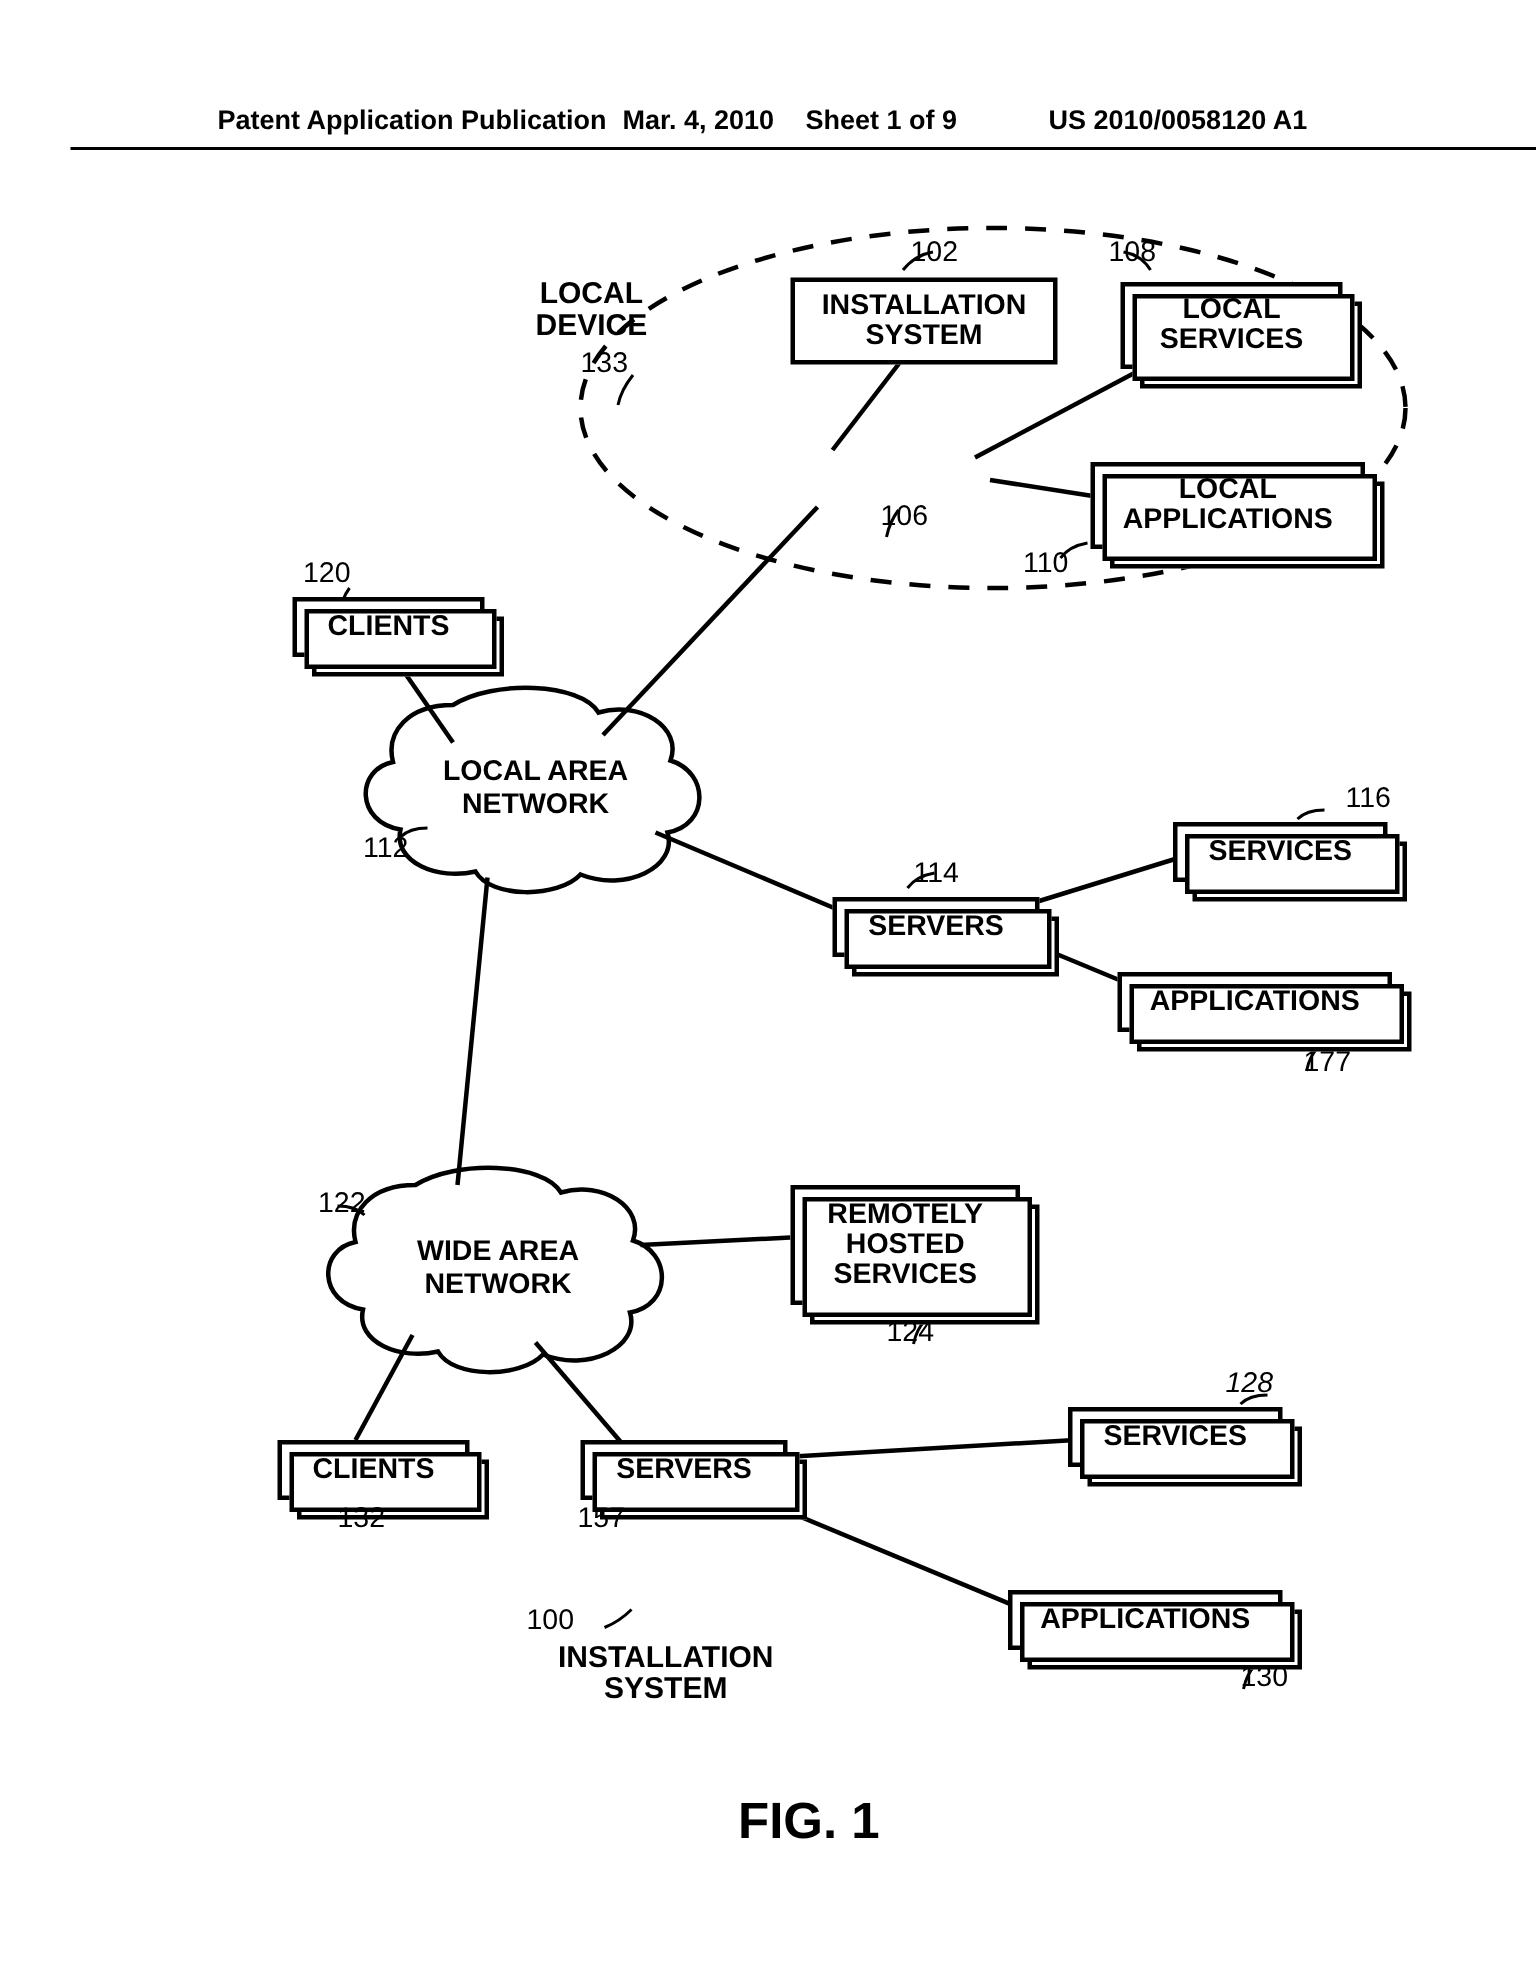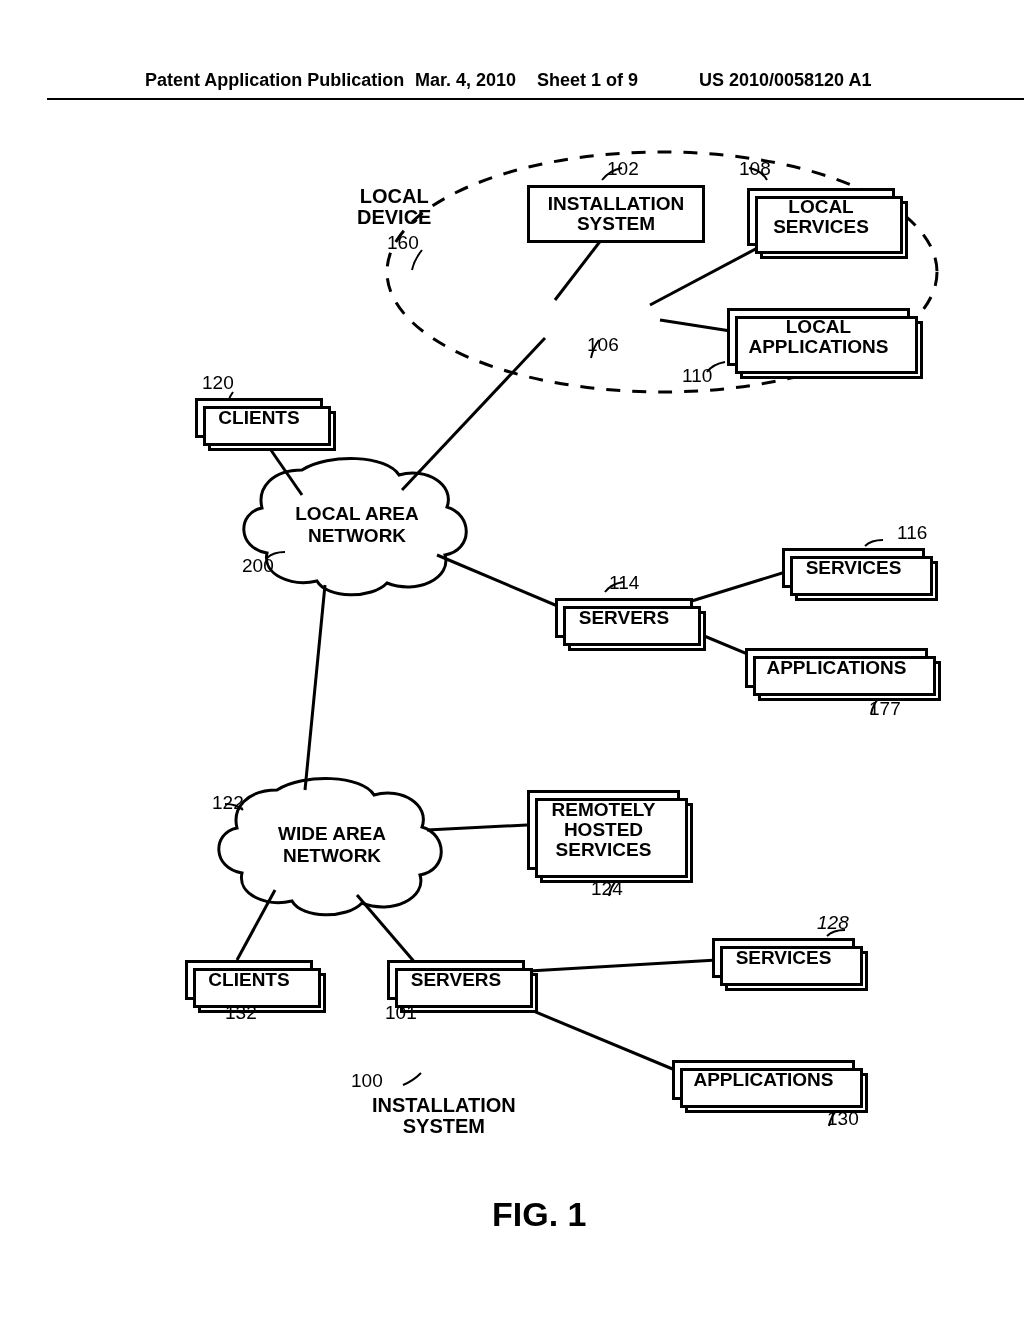--- a/index.html
+++ b/index.html
@@ -203,31 +203,31 @@
   <div class="box stack" style="left:665px; top:938px; width:125px; height:30px;">SERVICES</div>
   <div class="box stack" style="left:625px; top:1060px; width:165px; height:30px;">APPLICATIONS</div>
 
   <div class="label" style="left:310px; top:186px; white-space:pre;">LOCAL
 DEVICE</div>
   <div class="label" style="left:325px; top:1095px; white-space:pre;">INSTALLATION
 SYSTEM</div>
 
   <div class="reflabel" style="left:560px; top:158px;">102</div>
   <div class="reflabel" style="left:692px; top:158px;">108</div>
-  <div class="reflabel" style="left:340px; top:232px;">160</div>
+  <div class="reflabel" style="left:340px; top:232px;">133</div>
   <div class="reflabel" style="left:540px; top:334px;">106</div>
   <div class="reflabel" style="left:635px; top:365px;">110</div>
   <div class="reflabel" style="left:155px; top:372px;">120</div>
-  <div class="reflabel" style="left:195px; top:555px;">200</div>
+  <div class="reflabel" style="left:195px; top:555px;">112</div>
   <div class="reflabel" style="left:562px; top:572px;">114</div>
   <div class="reflabel" style="left:850px; top:522px;">116</div>
   <div class="reflabel" style="left:822px; top:698px;">177</div>
   <div class="reflabel" style="left:165px; top:792px;">122</div>
   <div class="reflabel" style="left:544px; top:878px;text-align:center;">124</div>
   <div class="reflabel" style="left:178px; top:1002px;">132</div>
-  <div class="reflabel" style="left:338px; top:1002px;">101</div>
+  <div class="reflabel" style="left:338px; top:1002px;">157</div>
   <div class="reflabel" style="left:770px; top:912px;font-style:italic;">128</div>
   <div class="reflabel" style="left:780px; top:1108px;">130</div>
   <div class="reflabel" style="left:304px; top:1070px;">100</div>
 
   <div class="fig" style="left:445px; top:1195px;">FIG. 1</div>
 
 </div>
 
 </body></html>

